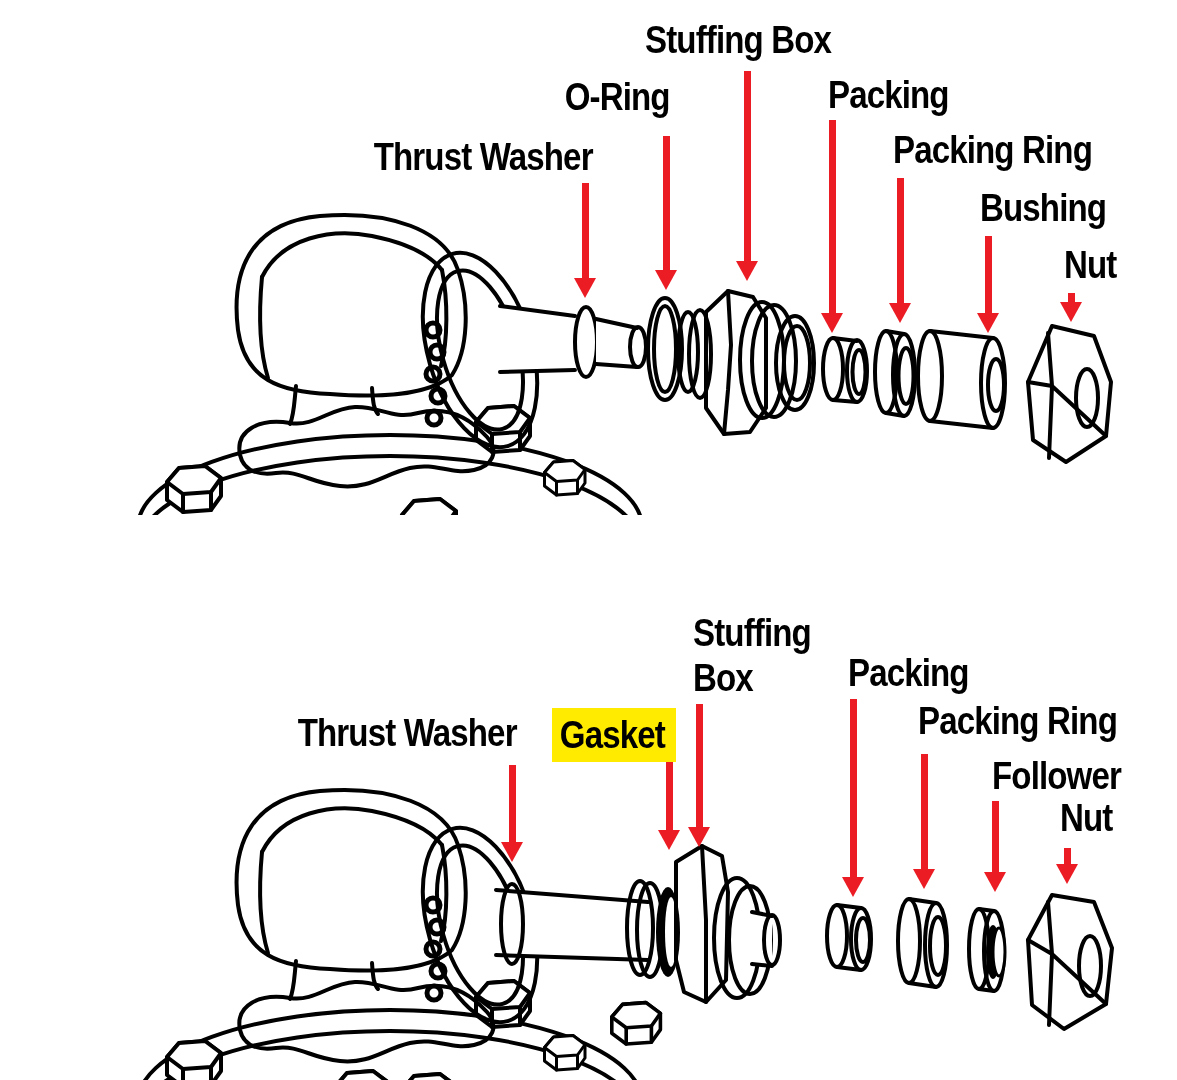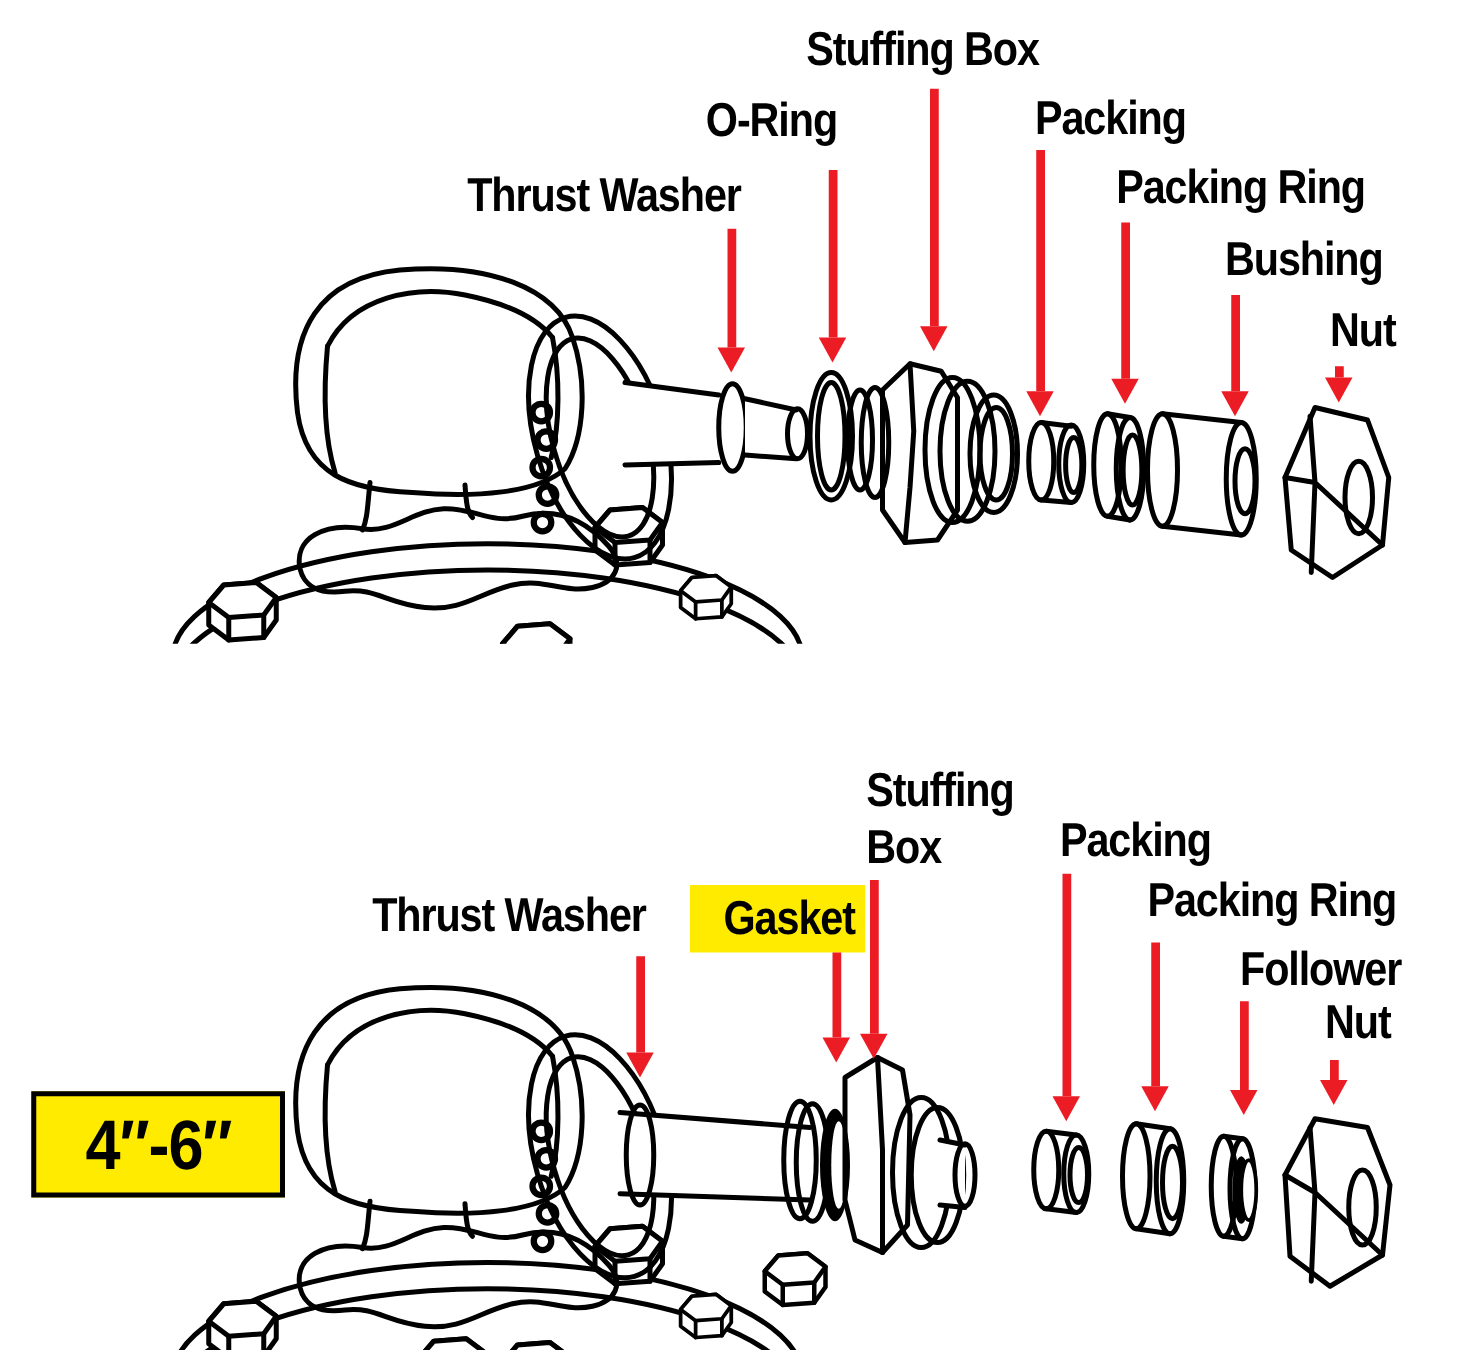--- a/index.html
+++ b/index.html
@@ -10,22 +10,22 @@
   .part-label{position:absolute;font-weight:700;font-size:38px;line-height:1.0;color:#000;
               white-space:nowrap;letter-spacing:-1px;transform:scaleX(0.87);}
   .al{transform-origin:left top;}
   .ar{transform-origin:right top;text-align:right;}
   .wrap2{white-space:normal;width:150px;line-height:45px;}
   .size-box{position:absolute;width:203px;height:85px;border:4px solid #000;background:#fff;
             display:flex;align-items:center;justify-content:center;box-sizing:border-box;}
   .size-box .size-text{font-weight:700;font-size:56px;letter-spacing:-1px;color:#000;
             transform:scaleX(0.9);white-space:nowrap;}
   .size-box.hl{background:var(--yellow,#ffeb00);}
-  .gasket-box{position:absolute;left:552px;top:708px;width:140px;height:54px;background:#ffeb00;
-            display:flex;align-items:center;justify-content:flex-end;}
+  .gasket-box{position:absolute;left:552px;top:708px;width:124px;height:54px;background:#ffeb00;
+            display:flex;align-items:center;justify-content:flex-start;}
   .gasket-box .part-label{position:static;transform-origin:center;}
   .arrow{position:absolute;width:22px;}
   .arrow .shaft{position:absolute;left:7.5px;top:0;width:7px;background:#ec1c24;}
   .arrow .head{position:absolute;left:0;bottom:0;width:0;height:0;
                border-left:11px solid transparent;border-right:11px solid transparent;
                border-top:20px solid #ec1c24;}
 </style>
 </head>
 <body>
 
@@ -187,23 +187,20 @@
       <ellipse class="lineart" fill="#fff" cx="979" cy="409" rx="10" ry="40"></ellipse>
     </g>
 
     <g>
       <path class="lineart" fill="#fff" d="M1052,355 L1094,362 L1112,408 L1106,464 L1064,489 L1032,465 L1028,400 Z"></path>
       <path class="lineart" d="M1048,362 L1052,414 L1049,485 M1028,400 L1052,414 M1106,464 L1052,414"></path>
       <ellipse class="lineart" fill="#fff" cx="1090" cy="426" rx="11" ry="30" stroke-width="6"></ellipse>
     </g>
   </svg>
 
-  <div class="size-box hl" style="left:25px;top:873px;--yellow:#ffeb00;">
-    <span class="size-text">4″-6″</span>
-  </div>
 
   <div class="part-label ar" style="right:584px;top:138px;">Thrust Washer</div>
   <div class="part-label ar" style="right:507px;top:78px;">O-Ring</div>
   <div class="part-label al" style="left:645px;top:21px;">Stuffing Box</div>
   <div class="part-label al" style="left:828px;top:76px;">Packing</div>
   <div class="part-label al" style="left:893px;top:131px;">Packing Ring</div>
   <div class="part-label al" style="left:980px;top:189px;">Bushing</div>
   <div class="part-label al" style="left:1064px;top:246px;">Nut</div>
 
   <div class="part-label ar" style="right:660px;top:714px;">Thrust Washer</div>

